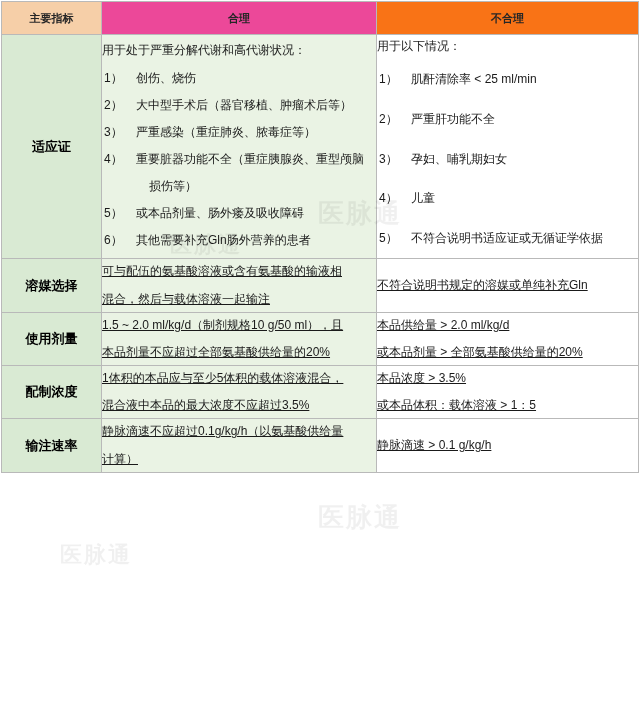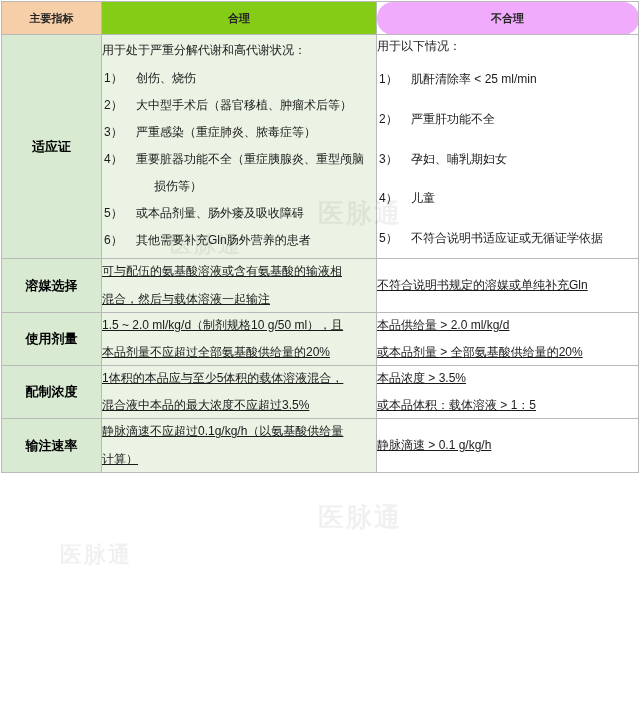--- a/index.html
+++ b/index.html
@@ -31,22 +31,22 @@
 
   
   .hdr {
     height: 32px;
     text-align: center;
     font-weight: bold;
     font-size: 11px;
     color: #262626;
   }
   .hdr-1 { background: #f6cfa8; }
-  .hdr-2 { background: #84cc16; }
-  .hdr-3 { background: #f0abfc; border-radius: 16px; }
+  .hdr-2 { background: #ec4899; }
+  .hdr-3 { background: #f97316; }
 
   
   .rowhdr {
     background: #d9ead3;
     text-align: center;
     font-weight: bold;
     font-size: 13px;
     color: #000000;
   }
 
@@ -125,21 +125,21 @@
 
     <tr>
       <td class="rowhdr">适应证</td>
       <td class="cell cell-green">
         <div class="intro">用于处于严重分解代谢和高代谢状况：</div>
         <ol class="numlist">
           <li><span class="num">1）</span><span>创伤、烧伤</span></li>
           <li><span class="num">2）</span><span>大中型手术后（器官移植、肿瘤术后等）</span></li>
           <li><span class="num">3）</span><span>严重感染（重症肺炎、脓毒症等）</span></li>
           <li><span class="num">4）</span><span>重要脏器功能不全（重症胰腺炎、重型颅脑</span></li>
-          <li style="padding-left:52px;"><span>损伤等）</span></li>
+          <li style="padding-left:20px;margin-left:27px;"><span>损伤等）</span></li>
           <li><span class="num">5）</span><span>或本品剂量、肠外瘘及吸收障碍</span></li>
           <li><span class="num">6）</span><span>其他需要补充Gln肠外营养的患者</span></li>
         </ol>
       </td>
       <td class="cell cell-white">
         <div class="intro">用于以下情况：</div>
         <ol class="numlist">
           <li style="line-height:3.3;"><span class="num">1）</span><span>肌酐清除率 &lt; 25 ml/min</span></li>
           <li style="line-height:3.3;"><span class="num">2）</span><span>严重肝功能不全</span></li>
           <li style="line-height:3.3;"><span class="num">3）</span><span>孕妇、哺乳期妇女</span></li>

